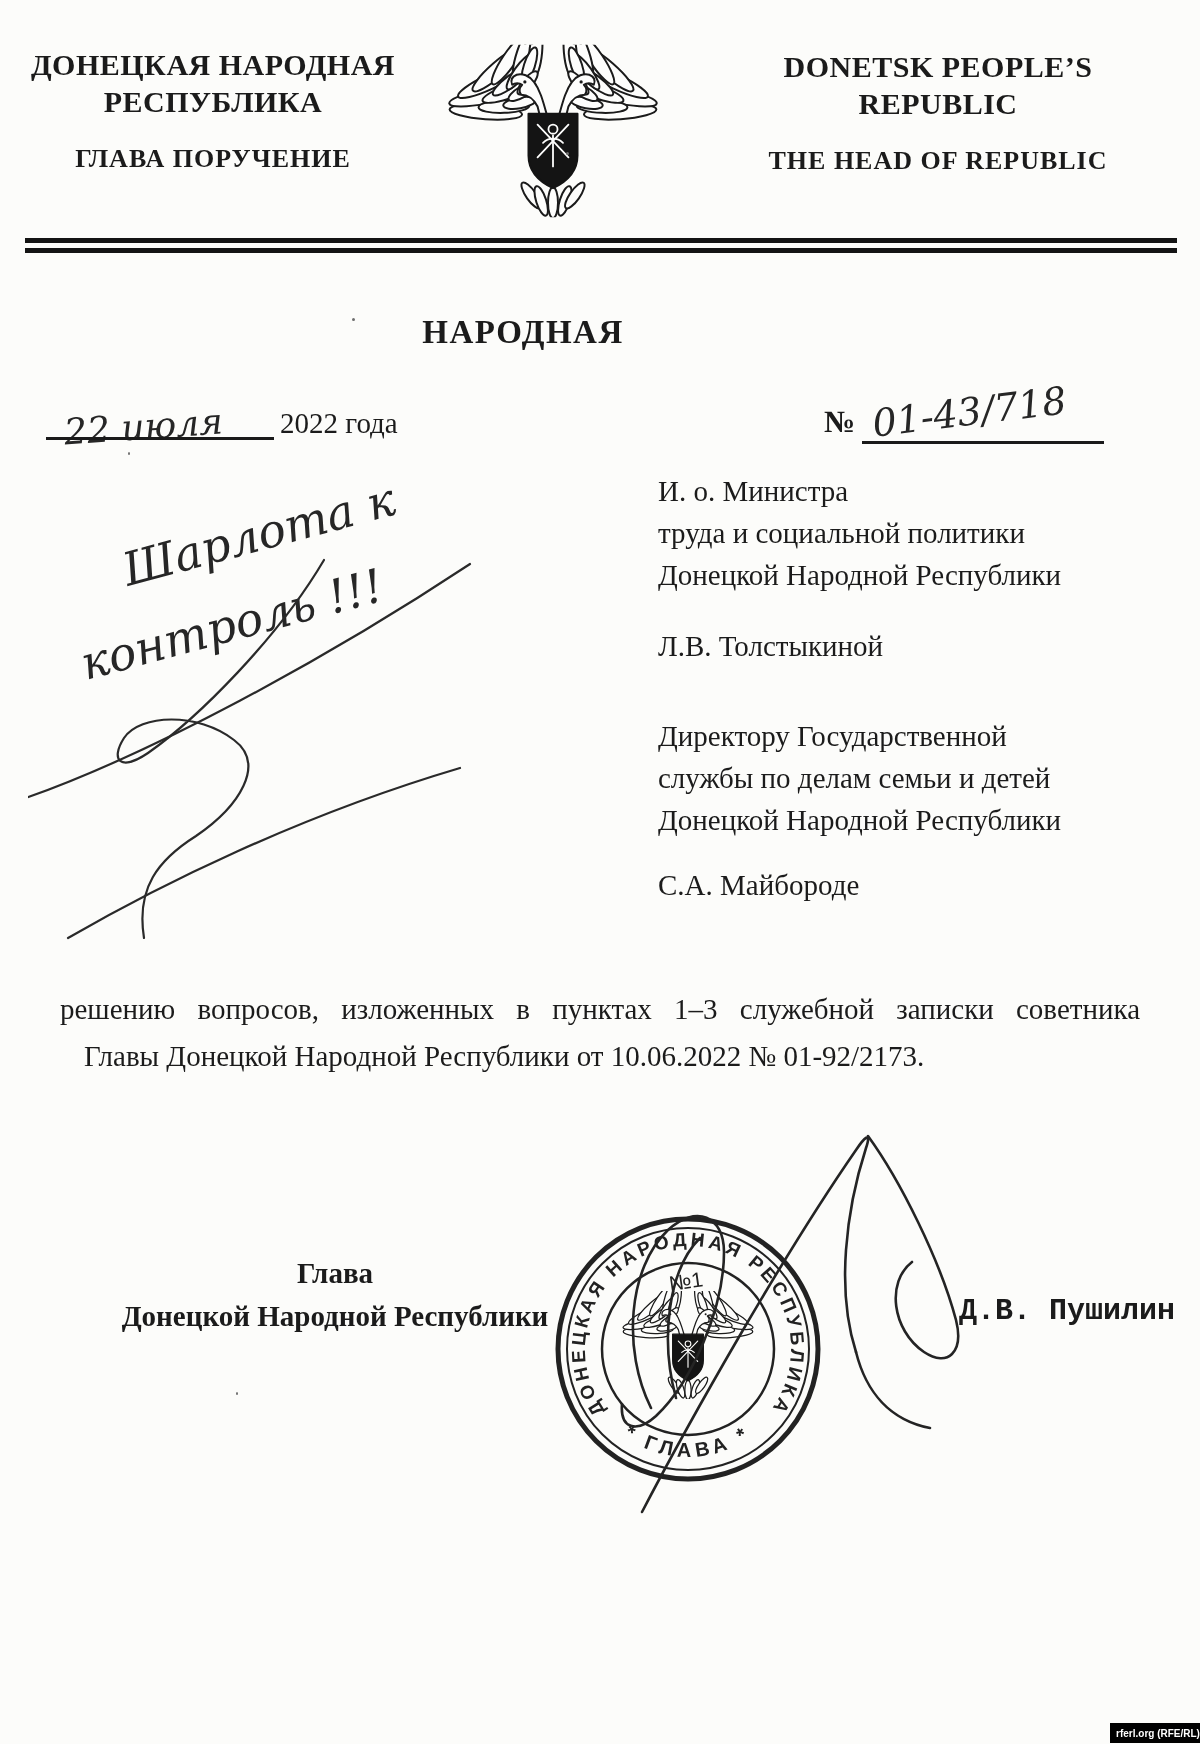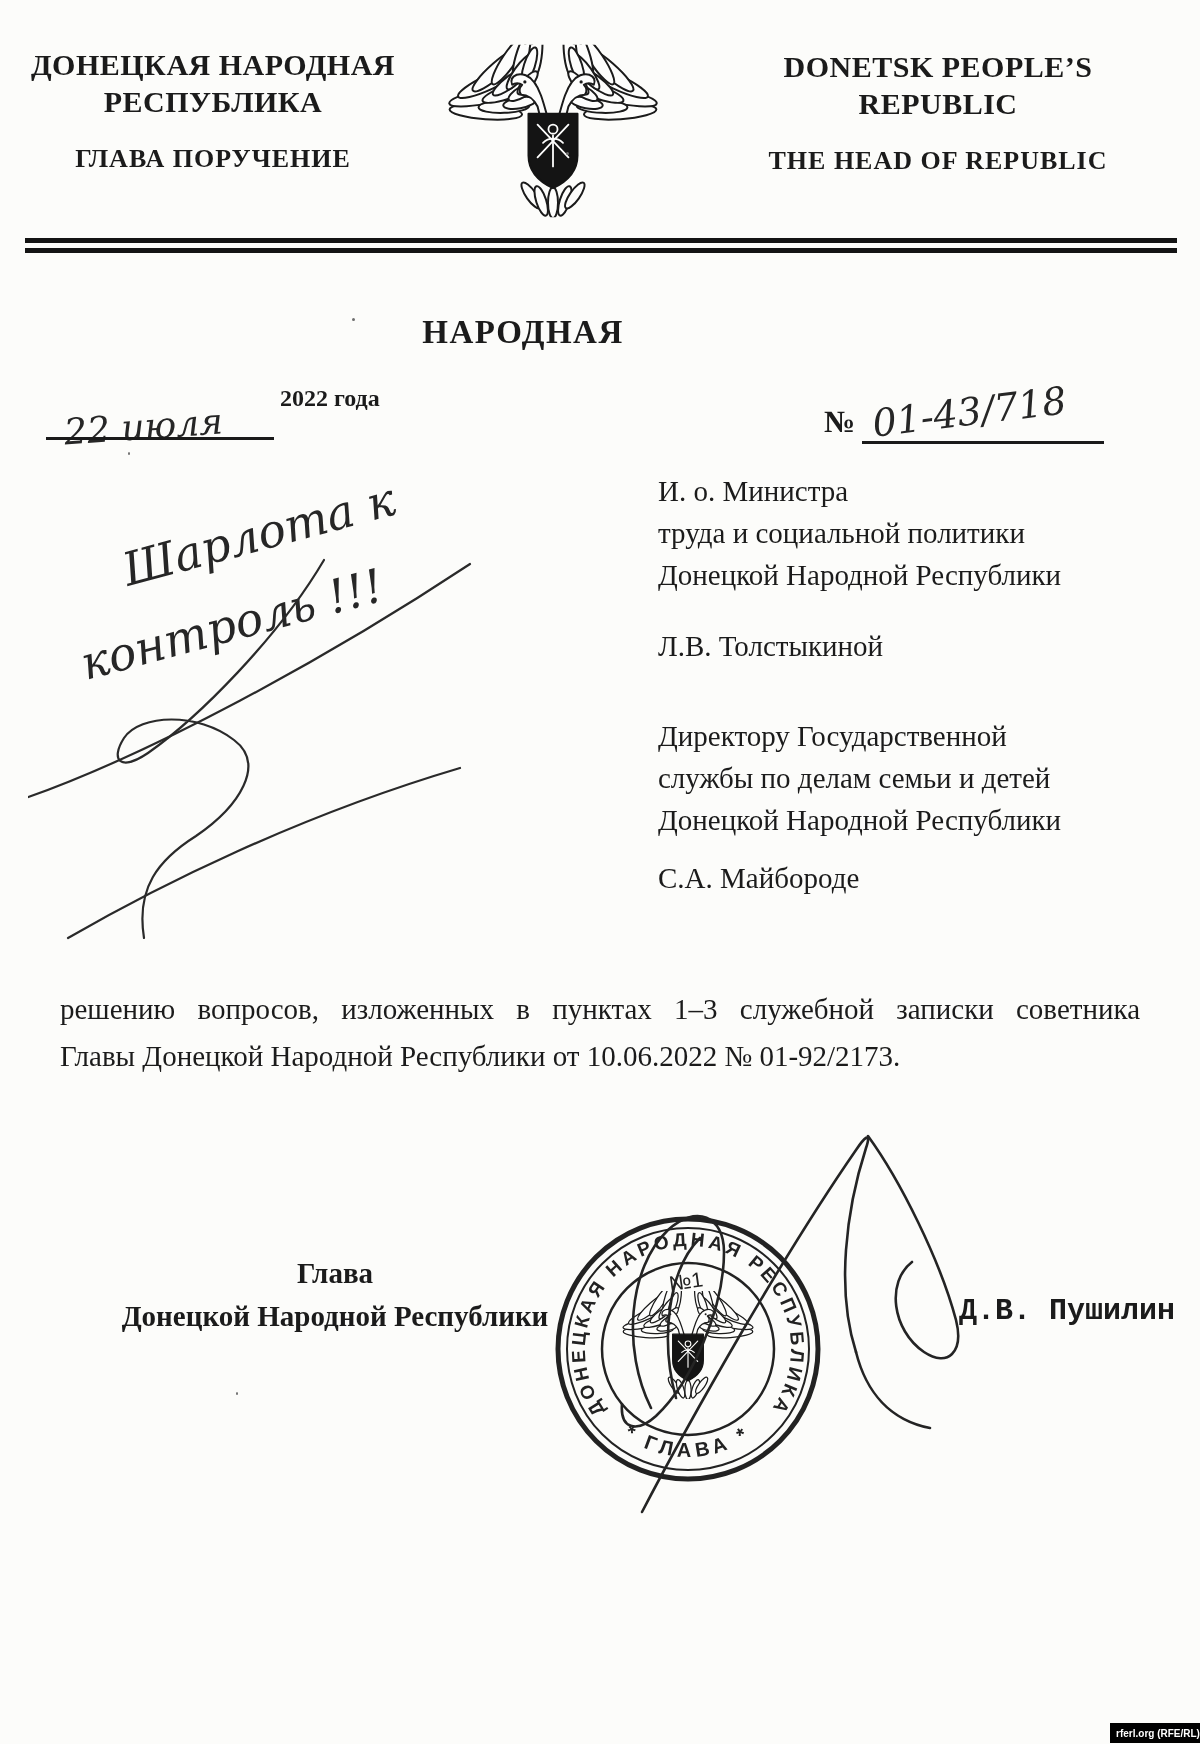--- a/index.html
+++ b/index.html
@@ -11,31 +11,31 @@
   .hdr .l1{font-size:30px;line-height:37px;letter-spacing:.5px;}
   .hdr .l3{font-size:26px;margin-top:24px;letter-spacing:1px;}
   .emblem{position:absolute;left:435px;top:44px;width:236px;height:174px;}
   .rule{position:absolute;left:25px;top:238px;width:1152px;height:5px;
         border-top:5px solid #141414;border-bottom:5px solid #141414;}
   .title{position:absolute;left:0;top:314px;width:1046px;text-align:center;
          font-size:33px;font-weight:bold;letter-spacing:1.5px;}
   .hand{font-family:"DejaVu Serif",serif;font-style:italic;color:#262626;}
   .hw-date{position:absolute;left:64px;top:406px;font-size:36px;transform:rotate(-4deg);}
   .u-date{position:absolute;left:46px;top:437px;width:228px;border-bottom:3px solid #1a1a1a;}
-  .year{position:absolute;left:280px;top:385px;font-size:24px;font-weight:bold;}
+  .year{position:absolute;left:280px;top:407px;font-size:29px;font-weight:normal;}
   .numsign{position:absolute;left:824px;top:404px;font-size:31px;font-weight:bold;}
   .u-num{position:absolute;left:862px;top:441px;width:242px;border-bottom:3px solid #1a1a1a;}
   .hw-num{position:absolute;left:872px;top:390px;font-size:38px;transform:rotate(-7deg);}
   .note-svg{position:absolute;left:28px;top:468px;width:470px;height:500px;}
   .addr{position:absolute;left:658px;top:470px;width:470px;font-size:29px;line-height:42px;}
-  .addr .grp1{margin-bottom:29px;} .addr .grp2{margin-bottom:48px;} .addr .grp3{margin-bottom:16px;}
+  .addr .grp1{margin-bottom:29px;} .addr .grp2{margin-bottom:48px;} .addr .grp3{margin-bottom:23px;}
   .body-par{position:absolute;left:60px;top:986px;width:1080px;font-size:29px;}
   .body-par .bl{line-height:47px;text-align:justify;text-align-last:justify;}
   .body-par .bl.first{text-indent:48px;}
-  .body-par .bl.last{text-align:right;text-align-last:left;}
+  .body-par .bl.last{text-align:right;text-align-last:left;margin-left:24px;}
   .attach{position:absolute;left:60px;top:1136px;width:800px;font-size:29px;text-indent:88px;}
   .sig-left{position:absolute;left:70px;top:1252px;width:530px;text-align:center;
             font-weight:bold;font-size:29px;line-height:43px;}
   .sig-name{position:absolute;left:930px;top:1294px;width:245px;text-align:right;
             font-weight:bold;font-size:30px;font-family:Liberation Mono, monospace;}
   .seal-svg{position:absolute;left:552px;top:1213px;width:272px;height:272px;}
   .sign-svg{position:absolute;left:540px;top:1080px;width:450px;height:470px;}
   .watermark{position:absolute;left:1110px;top:1723px;width:96px;height:20px;background:#000;
              color:#fff;font-family:"Liberation Sans",sans-serif;font-weight:bold;font-size:10px;
              display:flex;align-items:center;justify-content:center;white-space:nowrap;}

